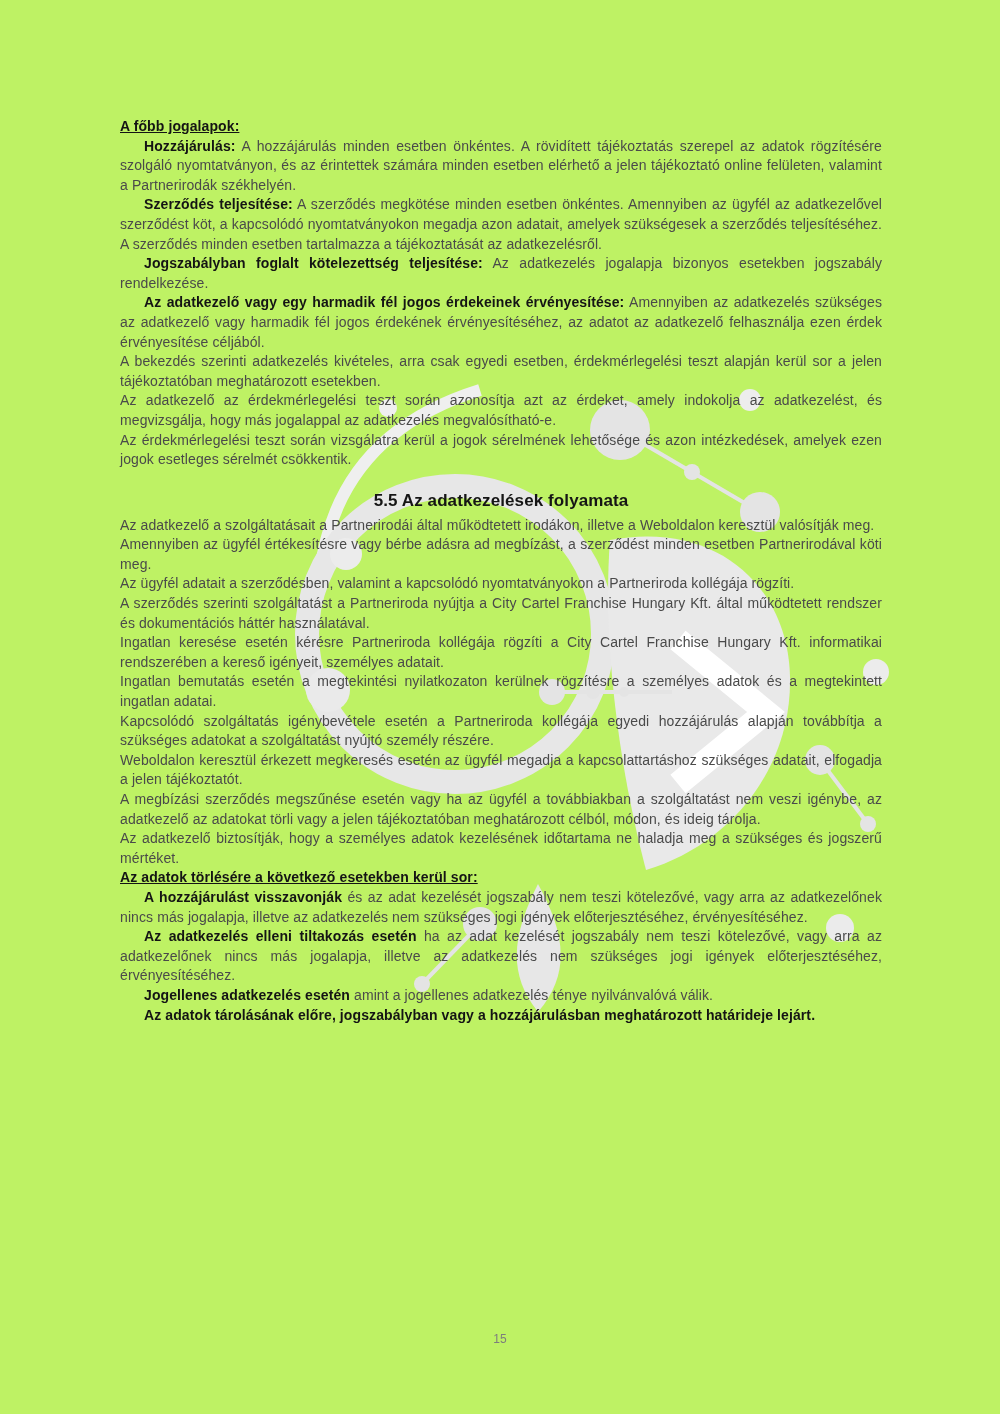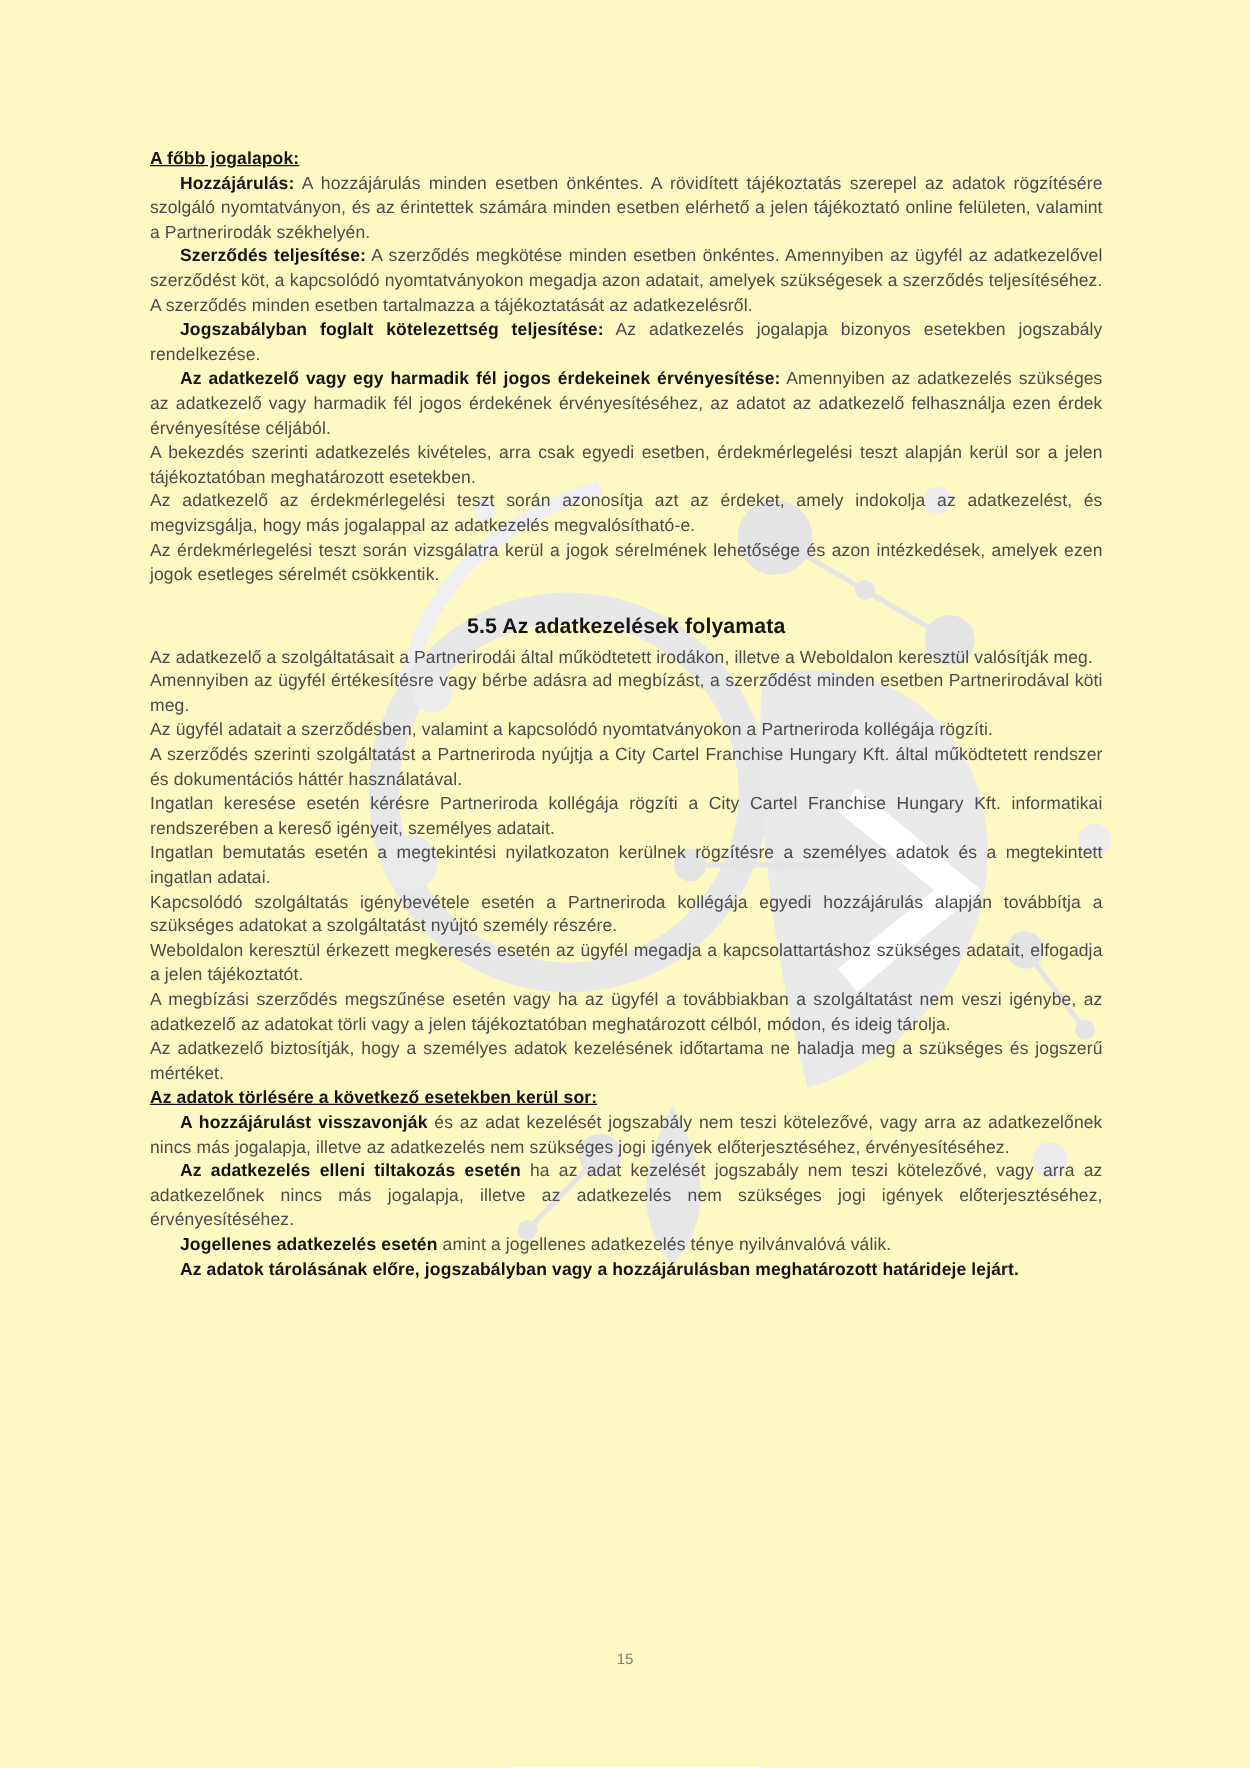--- a/index.html
+++ b/index.html
@@ -1,20 +1,20 @@
 <!DOCTYPE html>
 <html lang="hu"><head>
 <meta charset="utf-8">
 <style>
   html, body { margin: 0; padding: 0; background: #ffffff; }
   .page {
     position: relative;
     width: 1000px;
     height: 1414px;
-    background: #fef9c3;
+    background: #bef264;
     overflow: hidden;
     font-family: "Liberation Sans", sans-serif;
   }
   .watermark {
     position: absolute;
     left: 280px;
     top: 372px;
     width: 620px;
     height: 650px;
     z-index: 0;
@@ -41,21 +41,21 @@
     font-weight: 700;
     color: #151515;
     margin: 19px 0 4px 0;
     text-align: center;
     letter-spacing: 0.1px;
   }
   .pagenum {
     position: absolute;
     left: 0;
     right: 0;
-    bottom: 80px;
+    bottom: 68px;
     text-align: center;
     font-size: 12px;
     color: #7d7d7d;
     z-index: 1;
   }
 </style>
 </head>
 <body>
 
 <div class="page">

